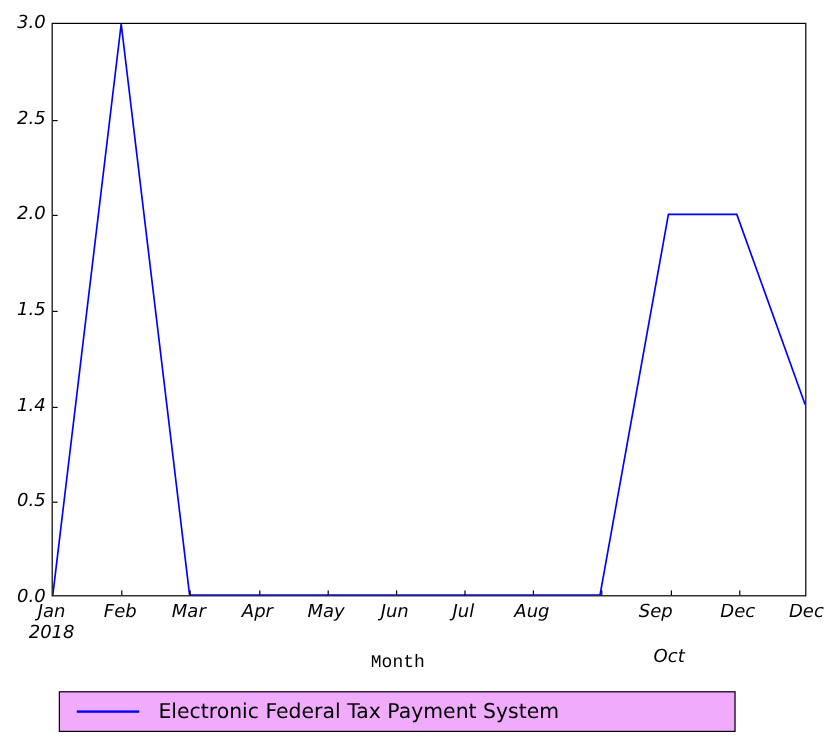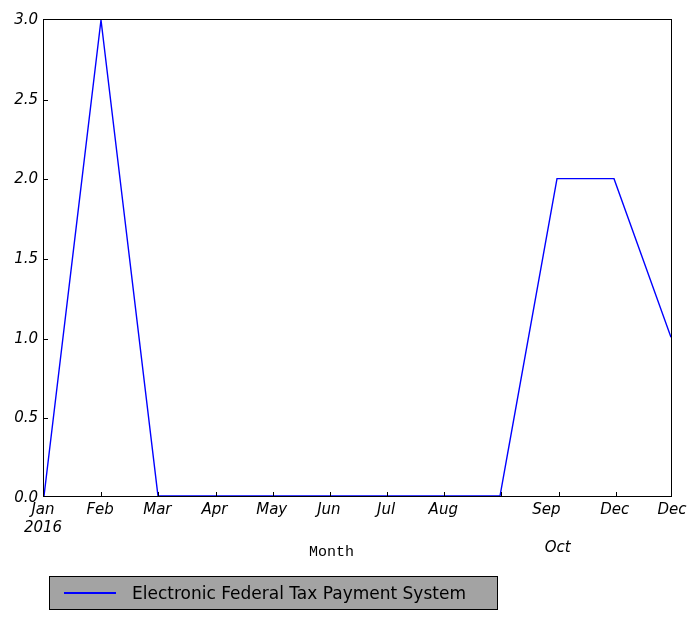--- a/index.html
+++ b/index.html
@@ -118,25 +118,25 @@
     font-size: 15px;
     line-height: 18px;
     font-family: Liberation Mono, monospace;
   }
 
   
   #legend {
     position: absolute;
     left: 49px;
     top: 576px;
-    width: 449px;
+    width: 564px;
     height: 34px;
     border: 1px solid #000000;
     box-sizing: border-box;
-    background: #a3a3a3;
+    background: #f0abfc;
     display: flex;
     align-items: flex-start;
   }
   #legend-entry {
     display: flex;
     align-items: center;
     height: 100%;
   }
   .legend-swatch {
     width: 52px;
@@ -152,21 +152,21 @@
   }
 </style>
 </head>
 <body>
 
 <div id="figure">
 
   <div id="ytick-labels">
       <div class="ytick-label" style="top: 478px;">0.0</div>
       <div class="ytick-label" style="top: 398.333px;">0.5</div>
-      <div class="ytick-label" style="top: 318.667px;">1.0</div>
+      <div class="ytick-label" style="top: 318.667px;">1.4</div>
       <div class="ytick-label" style="top: 239px;">1.5</div>
       <div class="ytick-label" style="top: 159.333px;">2.0</div>
       <div class="ytick-label" style="top: 79.6667px;">2.5</div>
       <div class="ytick-label" style="top: 0px;">3.0</div>
     </div>
 
   <div id="plot-area">
     <svg id="data-svg" viewBox="0 0 629 478" preserveAspectRatio="none">
       <polyline id="series-polyline" fill="none" stroke="#0000ff" stroke-width="1.4" stroke-linejoin="miter" stroke-linecap="butt" points="0.00,478.00 57.18,0.00 114.36,478.00 171.55,478.00 228.73,478.00 285.91,478.00 343.09,478.00 400.27,478.00 457.45,478.00 514.64,159.33 571.82,159.33 629.00,318.67"></polyline>
     </svg>
@@ -181,21 +181,21 @@
       <div class="xtick-mark" style="left: 228.727px;"></div>
       <div class="xtick-mark" style="left: 285.909px;"></div>
       <div class="xtick-mark" style="left: 343.091px;"></div>
       <div class="xtick-mark" style="left: 400.273px;"></div>
       <div class="xtick-mark" style="left: 457.455px;"></div>
       <div class="xtick-mark" style="left: 514.636px;"></div>
       <div class="xtick-mark" style="left: 571.818px;"></div>
     </div>
 
   <div id="xtick-labels">
-      <div class="xtick-label" style="left: 0px;"><span>Jan</span><span class="xtick-sublabel">2016</span></div>
+      <div class="xtick-label" style="left: 0px;"><span>Jan</span><span class="xtick-sublabel">2018</span></div>
       <div class="xtick-label" style="left: 57.1818px;"><span>Feb</span></div>
       <div class="xtick-label" style="left: 114.364px;"><span>Mar</span></div>
       <div class="xtick-label" style="left: 171.545px;"><span>Apr</span></div>
       <div class="xtick-label" style="left: 228.727px;"><span>May</span></div>
       <div class="xtick-label" style="left: 285.909px;"><span>Jun</span></div>
       <div class="xtick-label" style="left: 343.091px;"><span>Jul</span></div>
       <div class="xtick-label" style="left: 400.273px;"><span>Aug</span></div>
       <div class="xtick-label" style="left: 457.455px; margin-left: 46px;"><span>Sep</span></div>
       <div class="xtick-label" style="left: 514.636px; margin-top: 38px;"><span>Oct</span></div>
       <div class="xtick-label" style="left: 571.818px;"><span>Dec</span></div>

